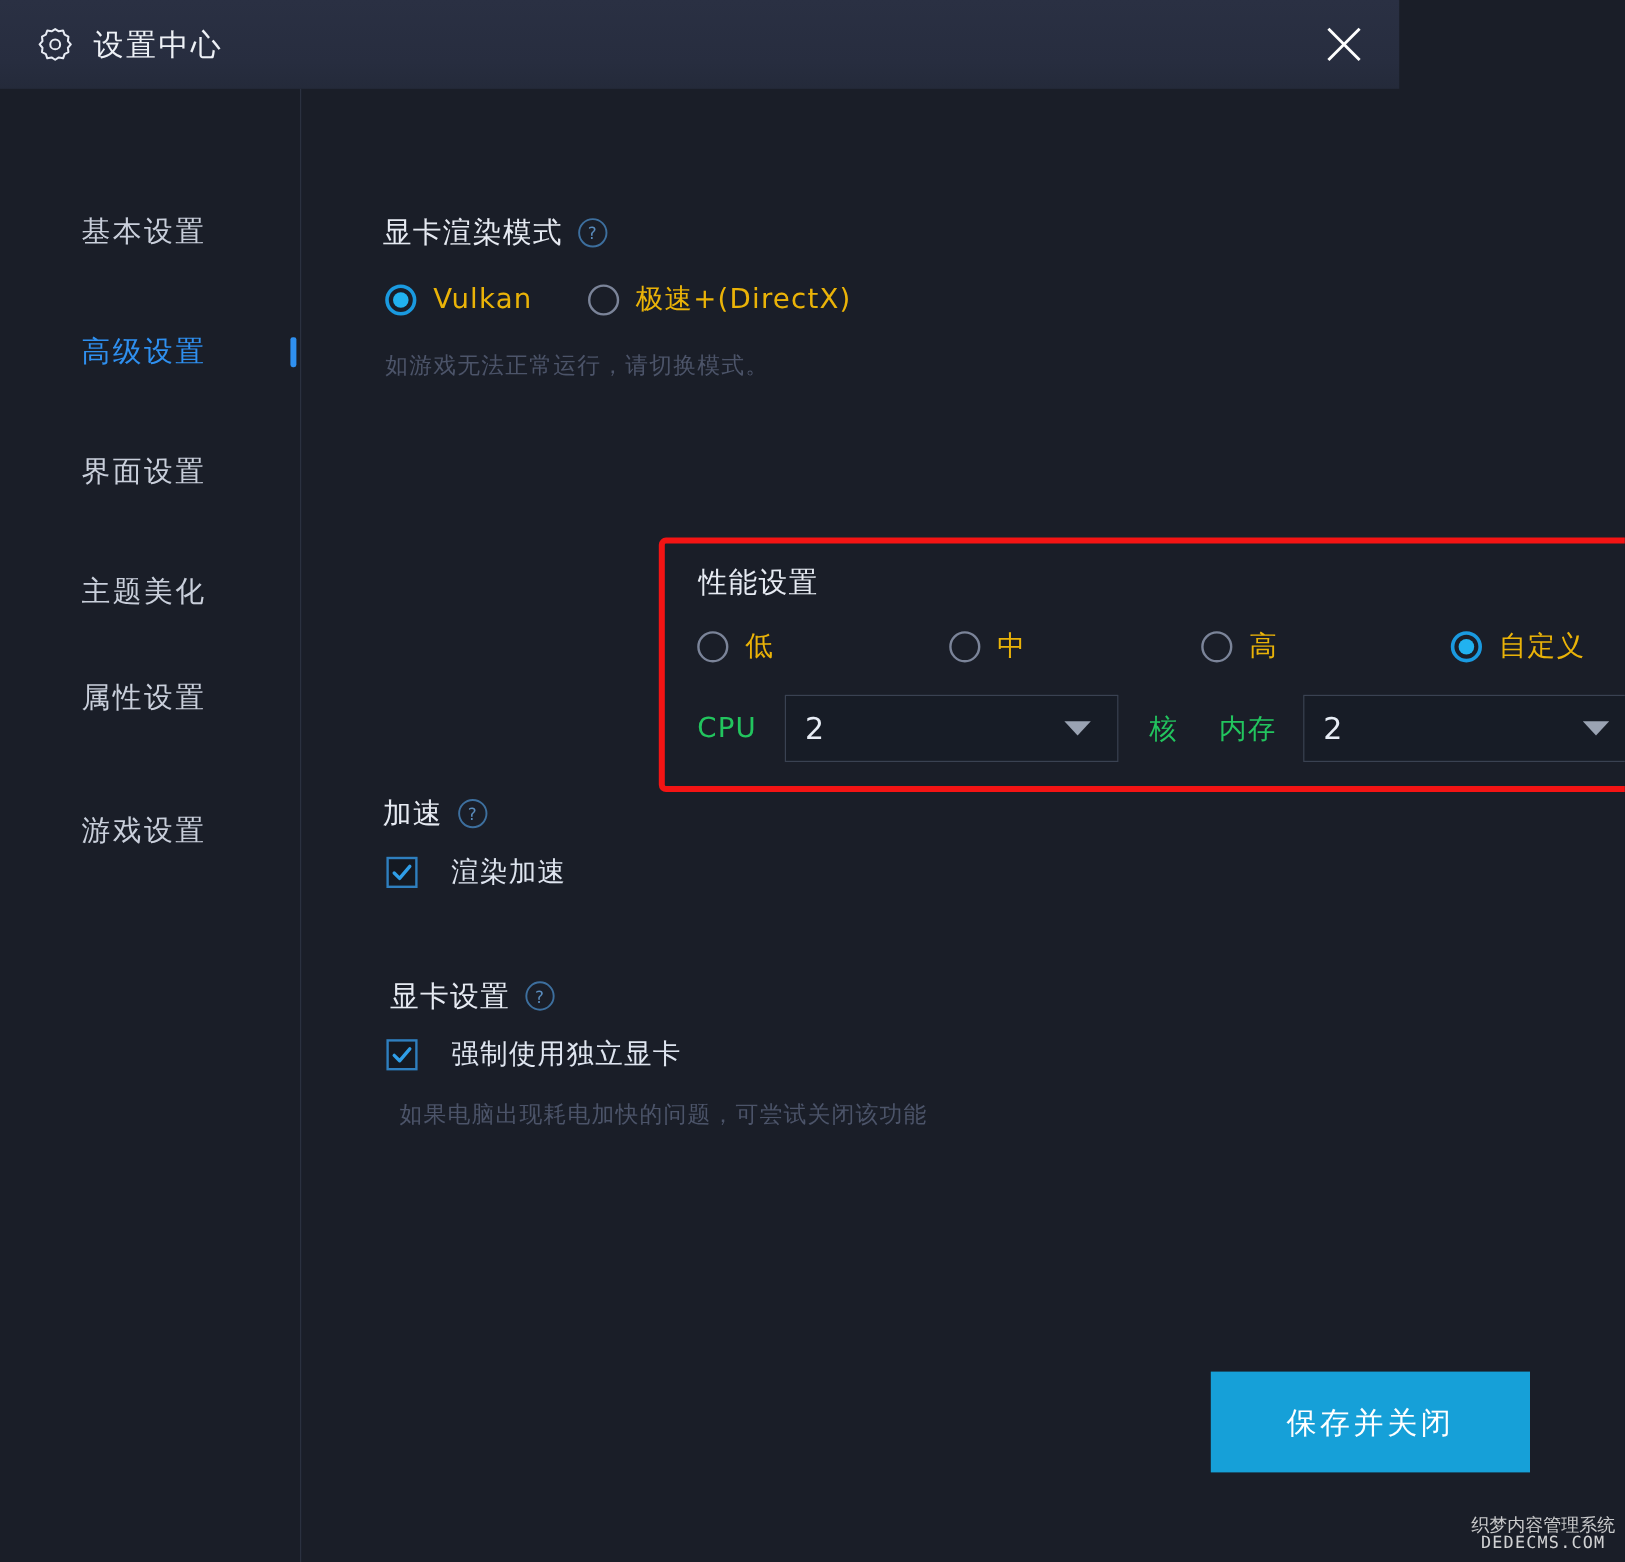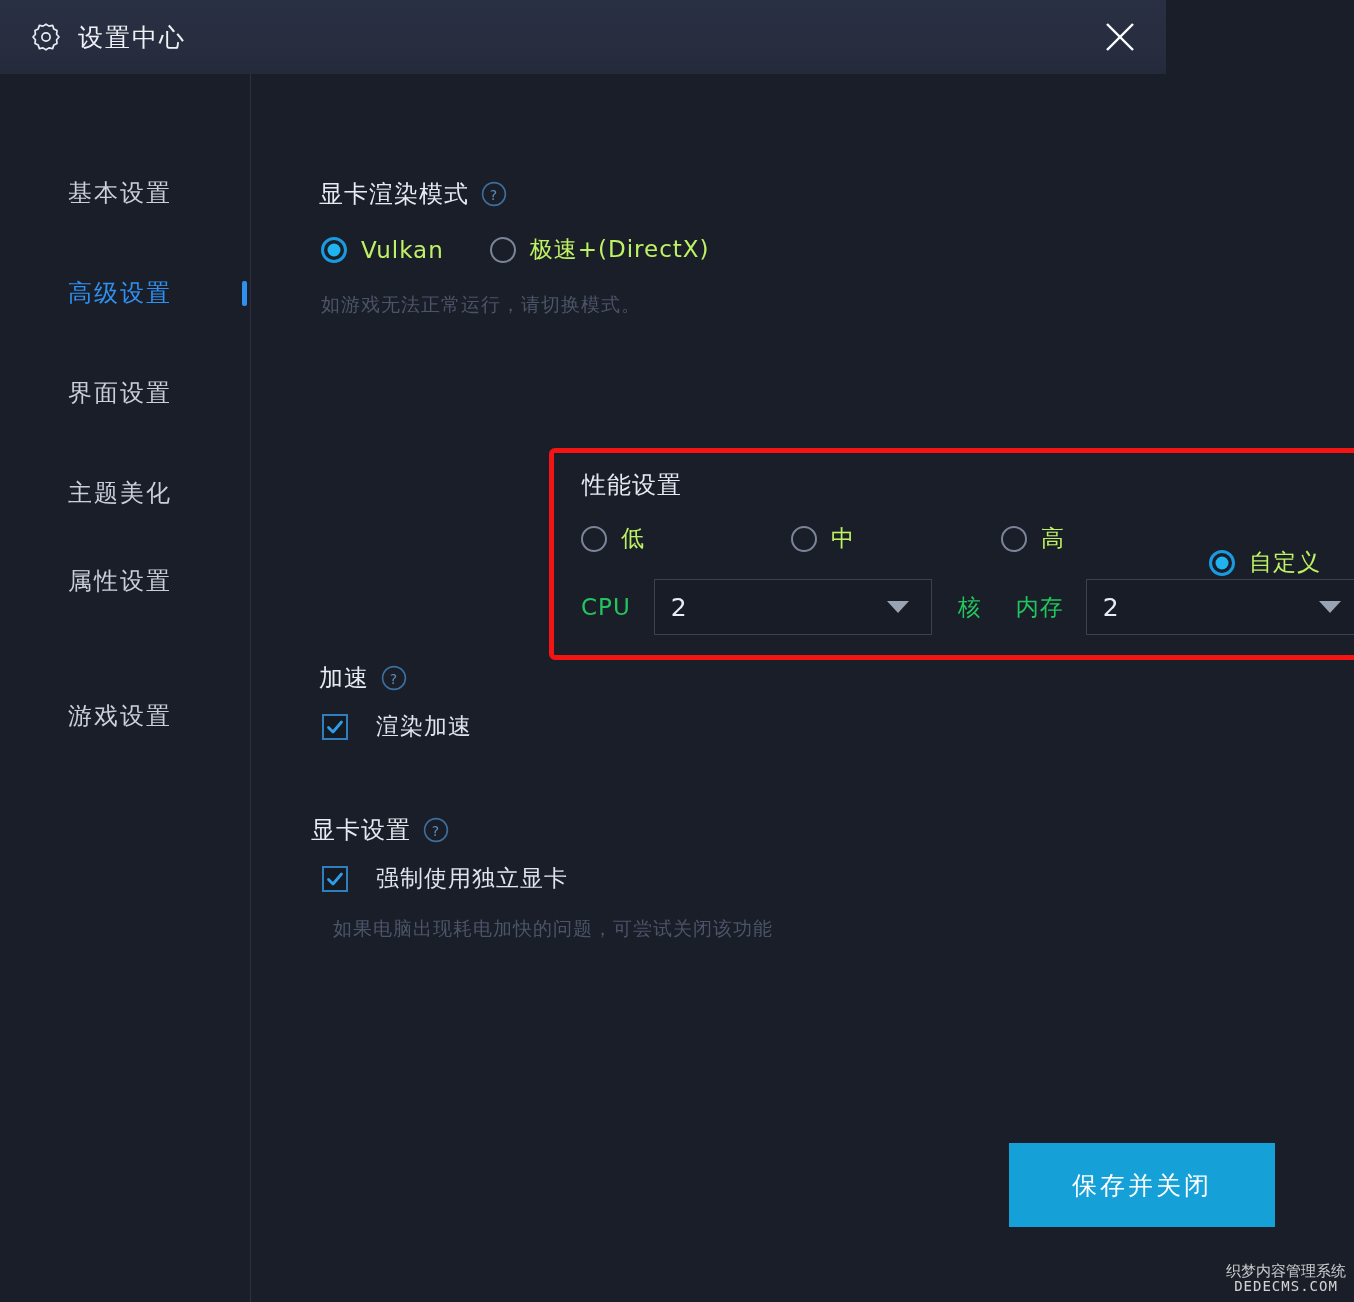--- a/index.html
+++ b/index.html
@@ -106,21 +106,21 @@
     flex: 0 0 auto;
   }
   .radio.on .rdot { border-color: #1a9ae0; border-width: 3px; }
   .radio.on .rdot::after {
     content: ""; position: absolute;
     left: 50%; top: 50%; transform: translate(-50%,-50%);
     width: 13px; height: 13px; border-radius: 50%;
     background: #21b2f0;
   }
   .rlabel {
-    margin-left: 14px; color: #bef264; font-size: 23px; letter-spacing: 1px;
+    margin-left: 14px; color: #eab308; font-size: 23px; letter-spacing: 1px;
   }
 
   
   .checkrow { display: flex; align-items: center; cursor: pointer; gap: 12px; }
   .cbox {
     width: 26px; height: 26px;
     border: 2px solid #2f7fbf; background: #141922;
     display: inline-flex; align-items: center; justify-content: center;
     flex: 0 0 auto;
   }
@@ -231,21 +231,21 @@
       </div>
 
       <div class="side-item" style="top:393px">
         <span class="side-label">主题美化</span>
       </div>
 
       <div class="side-item" style="top:481px">
         <span class="side-label">属性设置</span>
       </div>
 
-      <div class="side-item" style="top:616px">
+      <div class="side-item" style="top:592px">
         <span class="side-label">游戏设置</span>
       </div>
     </nav>
 
     <main class="content">
 
       <div class="sec-head" style="position:absolute; left:68px; top:104px;">
         <span>显卡渲染模式</span>
         <span class="help-icon">
           <svg width="26" height="26" viewBox="0 0 26 26">
@@ -277,21 +277,21 @@
             <span class="rlabel">低</span>
           </label>
           <label class="radio" style="left:210px;">
             <span class="rdot"></span>
             <span class="rlabel">中</span>
           </label>
           <label class="radio" style="left:420px;">
             <span class="rdot"></span>
             <span class="rlabel">高</span>
           </label>
-          <label class="radio on" style="left:628px;margin-top:24px;">
+          <label class="radio on" style="left:628px;">
             <span class="rdot"></span>
             <span class="rlabel">自定义</span>
           </label>
         </div>
 
         <div class="perf-fields">
           <span class="fld-label">CPU</span>
           <div class="dropdown" style="width:278px; margin-left:23px;">
             <span class="dd-value">2</span>
             <span class="dd-arrow"></span>
@@ -318,21 +318,21 @@
 
       <label class="checkrow" style="position:absolute; left:71px; top:637px;">
         <span class="cbox">
           <svg width="20" height="20" viewBox="0 0 20 20">
             <polyline points="3.5,10.5 8,15 16.5,5" fill="none" stroke="#2f9ee8" stroke-width="2.8" stroke-linecap="round" stroke-linejoin="round"></polyline>
           </svg>
         </span>
         <span class="clabel">渲染加速</span>
       </label>
 
-      <div class="sec-head" style="position:absolute; left:60px; top:740px;">
+      <div class="sec-head" style="position:absolute; left:74px; top:740px;">
         <span>显卡设置</span>
         <span class="help-icon">
           <svg width="26" height="26" viewBox="0 0 26 26">
             <circle cx="13" cy="13" r="11.4" fill="none" stroke="#3d6f9e" stroke-width="1.6"></circle>
             <text x="13" y="18.5" text-anchor="middle" font-size="14" fill="#5a8cbd" font-family="DejaVu Sans, sans-serif">?</text>
           </svg>
         </span>
       </div>
 
       <label class="checkrow" style="position:absolute; left:71px; top:789px;">

